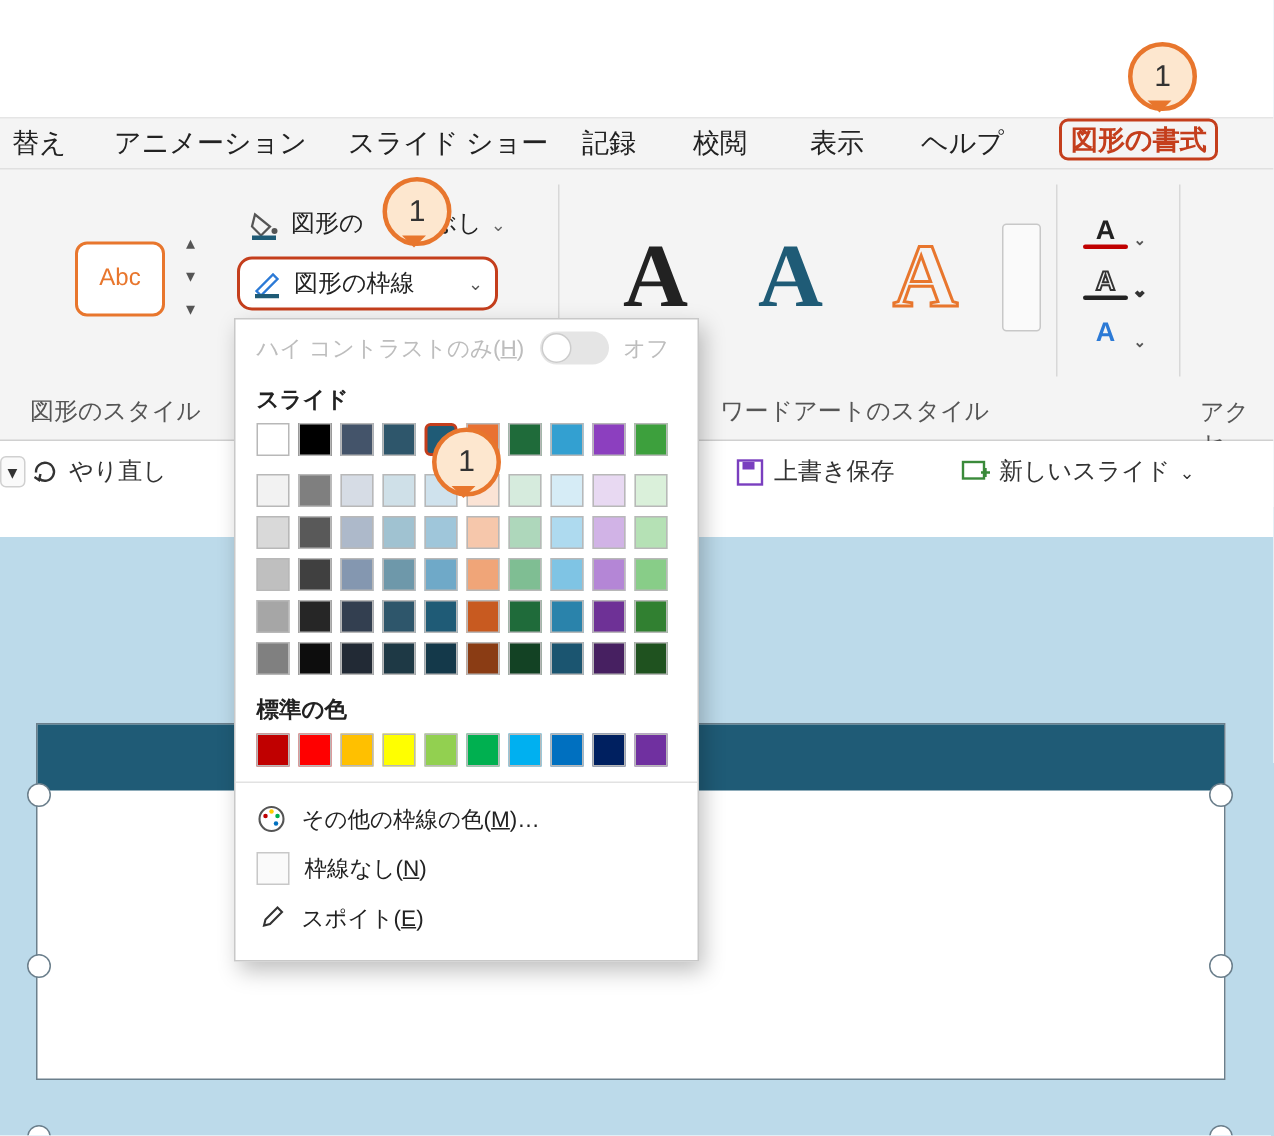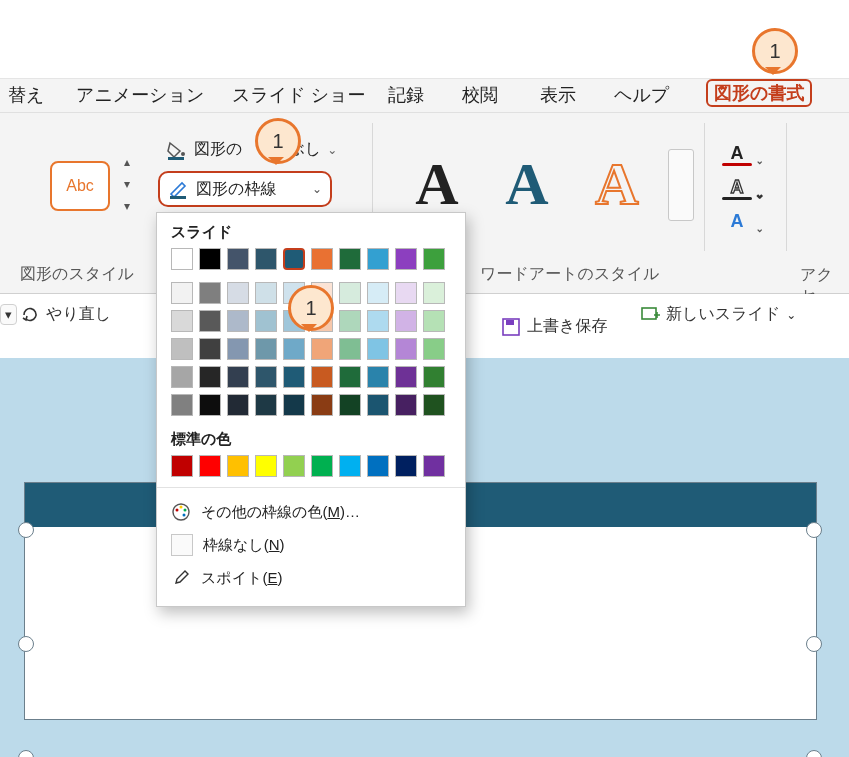--- a/index.html
+++ b/index.html
@@ -141,21 +141,21 @@
     <div class="item" style="left:0;">
         <span class="pill">▾</span>
       </div>
     <div class="item" style="left:20px;text-align:right;">
       <svg width="20" height="20">
           <path d="M4 10a6 6 0 1 1 2 4" fill="none" stroke="#333" stroke-width="1.6"></path>
           <path d="M3 13l3 2 1-4" fill="none" stroke="#333" stroke-width="1.6"></path>
         </svg>
       <span>やり直し</span>
     </div>
-    <div class="item" style="left:501px;margin-top:12px;">
+    <div class="item" style="left:490px;">
       <svg width="20" height="20">
           <rect x="2" y="2" width="16" height="16" fill="none" stroke="#7a3fbf" stroke-width="1.6"></rect>
           <rect x="5" y="3" width="8" height="5" fill="#7a3fbf"></rect>
         </svg>
       <span>上書き保存</span>
     </div>
     <div class="item" style="left:640px;">
       <svg width="20" height="20">
           <rect x="2" y="3" width="14" height="11" fill="none" stroke="#3a8a3a" stroke-width="1.6"></rect>
           <path d="M14 10h6M17 7v6" stroke="#3a8a3a" stroke-width="1.6"></path>
@@ -174,20 +174,27 @@
     <div class="rotHandle" style="left:403px;top:152px;"></div>
     <div class="handle" style="left:18px;top:184px;"></div>
     <div class="handle" style="left:806px;top:184px;"></div>
     <div class="handle" style="left:18px;top:298px;"></div>
     <div class="handle" style="left:806px;top:298px;"></div>
     <div class="handle" style="left:18px;top:412px;"></div>
     <div class="handle" style="left:806px;top:412px;"></div>
   </div>
 
   <div class="popup" style="z-index:15;">
+    <div class="row hc">
+      <span>
+        <span>ハイ コントラストのみ(</span><u class="key">H</u><span>)</span>
+      </span>
+      <div class="toggle"></div>
+      <span>オフ</span>
+    </div>
 
     <div class="hd">スライド</div>
     <div class="swatchRow" id="themeRow">
         <div class="sw" style="background: rgb(255, 255, 255);"></div>
         <div class="sw" style="background: rgb(0, 0, 0);"></div>
         <div class="sw" style="background: rgb(68, 84, 106);"></div>
         <div class="sw" style="background: rgb(46, 86, 107);"></div>
         <div class="sw selFrame" style="background: rgb(31, 91, 118);"></div>
         <div class="sw" style="background: rgb(233, 113, 50);"></div>
         <div class="sw" style="background: rgb(31, 107, 58);"></div>

